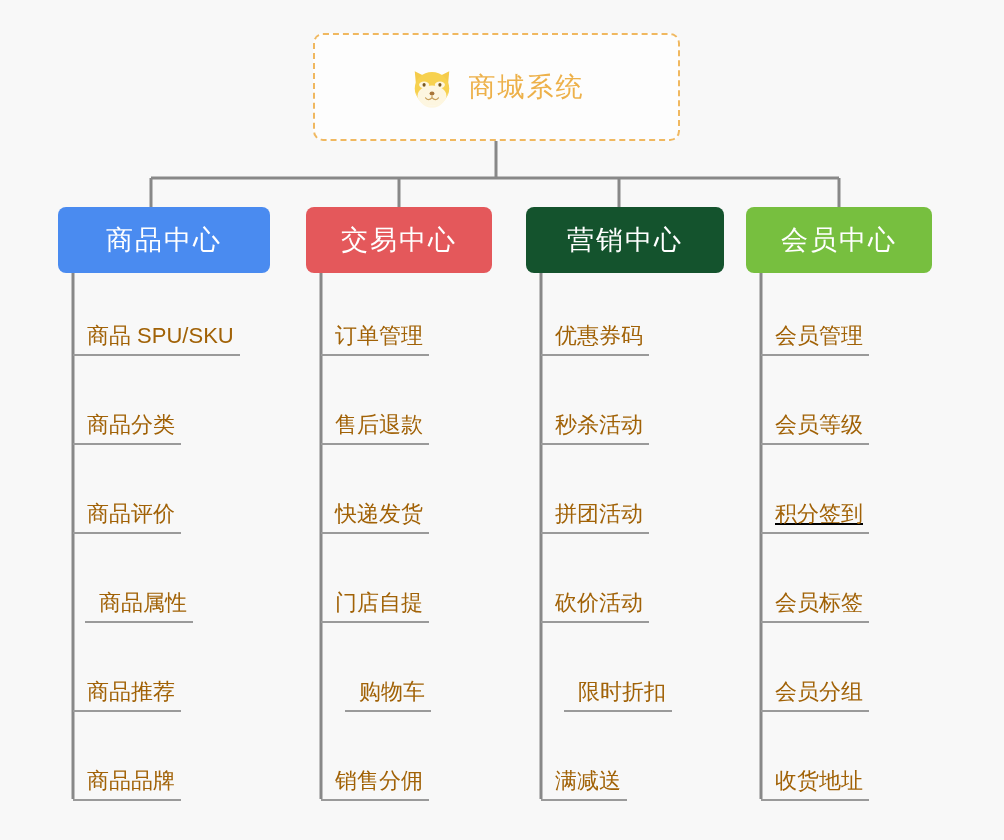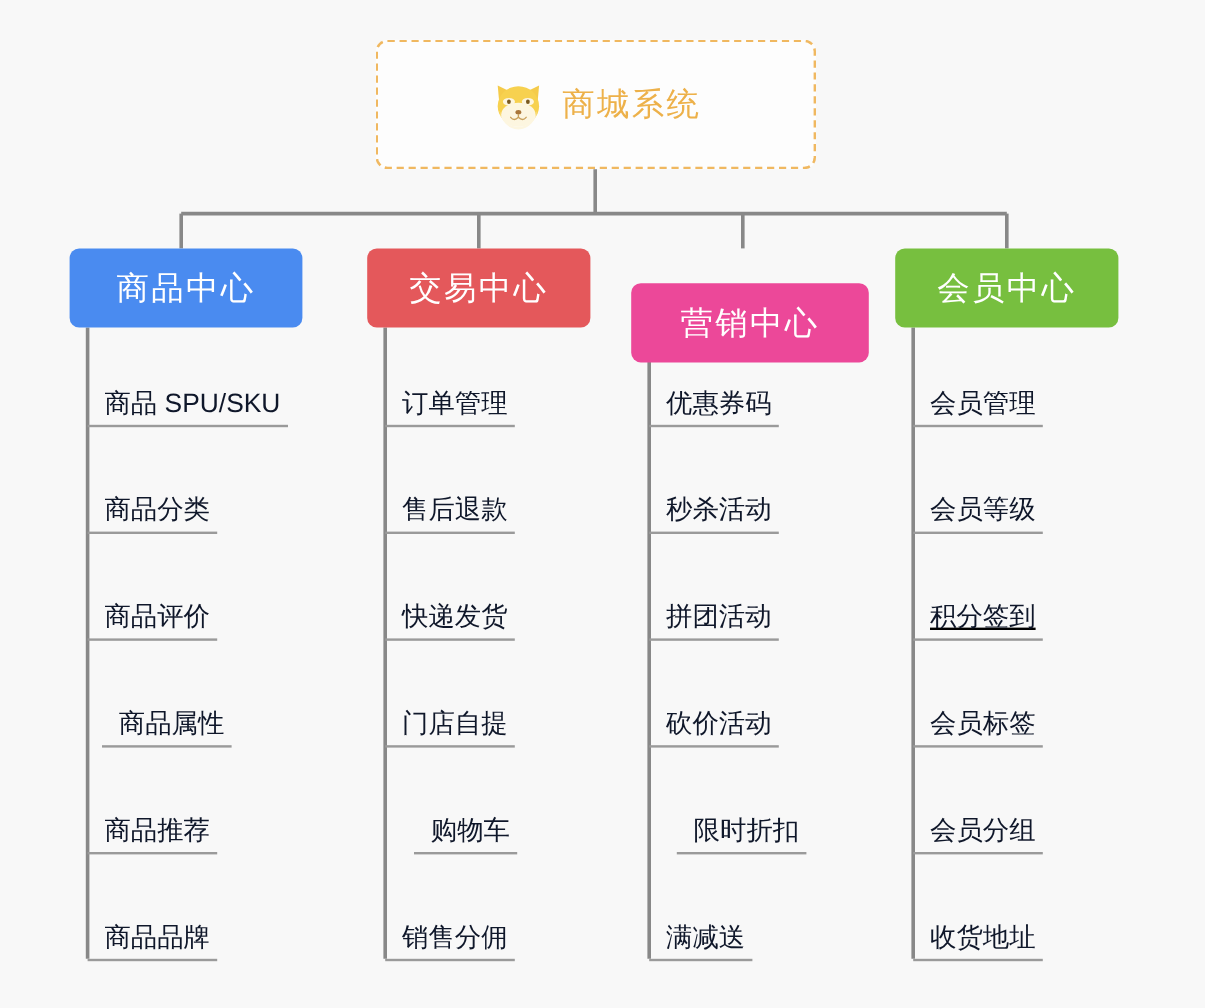--- a/index.html
+++ b/index.html
@@ -71,21 +71,21 @@
 
   
   .leaf {
     position: absolute;
     display: flex;
     align-items: flex-end;
     height: 44px;
   }
   .leaf-label {
     font-size: 22px;
-    color: #0f172a;
+    color: #a16207;
     white-space: nowrap;
     line-height: 28px;
     padding: 0 6px 4px 14px;
     border-bottom: 2px solid #9a9a9a;
   }
 </style>
 </head>
 <body>
 
 <div id="stage">
@@ -122,21 +122,21 @@
 
         <ellipse cx="32" cy="41" rx="3.4" ry="2.6" fill="#a9763a"></ellipse>
 
         <path d="M32 44 L32 47 M32 47 q-5 5 -9 0 M32 47 q5 5 9 0" stroke="#c9a05a" stroke-width="1.6" fill="none" stroke-linecap="round"></path>
       </svg>
     </div>
     <div id="root-title">商城系统</div>
   </div>
 
   <div id="branches-layer">
-      <div class="branch-box" style="left: 58px; top: 207px; width: 194px; background: rgb(74, 139, 240);">
+      <div class="branch-box" style="left: 58px; top: 207px; width: 212px; background: rgb(74, 139, 240);">
         <span>商品中心</span>
       </div>
       <div class="leaf" style="left: 73px; top: 312px;">
         <span class="leaf-label">商品 SPU/SKU</span>
       </div>
       <div class="leaf" style="left: 73px; top: 401px;">
         <span class="leaf-label">商品分类</span>
       </div>
       <div class="leaf" style="left: 73px; top: 490px;">
         <span class="leaf-label">商品评价</span>
@@ -164,21 +164,21 @@
       </div>
       <div class="leaf" style="left: 321px; top: 579px;">
         <span class="leaf-label">门店自提</span>
       </div>
       <div class="leaf" style="left: 321px; top: 668px; padding-left: 24px;">
         <span class="leaf-label">购物车</span>
       </div>
       <div class="leaf" style="left: 321px; top: 757px;">
         <span class="leaf-label">销售分佣</span>
       </div>
-      <div class="branch-box" style="left: 526px; top: 207px; width: 198px; background: #ec4899; margin-top: 29px;">
+      <div class="branch-box" style="left: 526px; top: 207px; width: 198px; background: #14532d;">
         <span>营销中心</span>
       </div>
       <div class="leaf" style="left: 541px; top: 312px;">
         <span class="leaf-label">优惠券码</span>
       </div>
       <div class="leaf" style="left: 541px; top: 401px;">
         <span class="leaf-label">秒杀活动</span>
       </div>
       <div class="leaf" style="left: 541px; top: 490px;">
         <span class="leaf-label">拼团活动</span>

